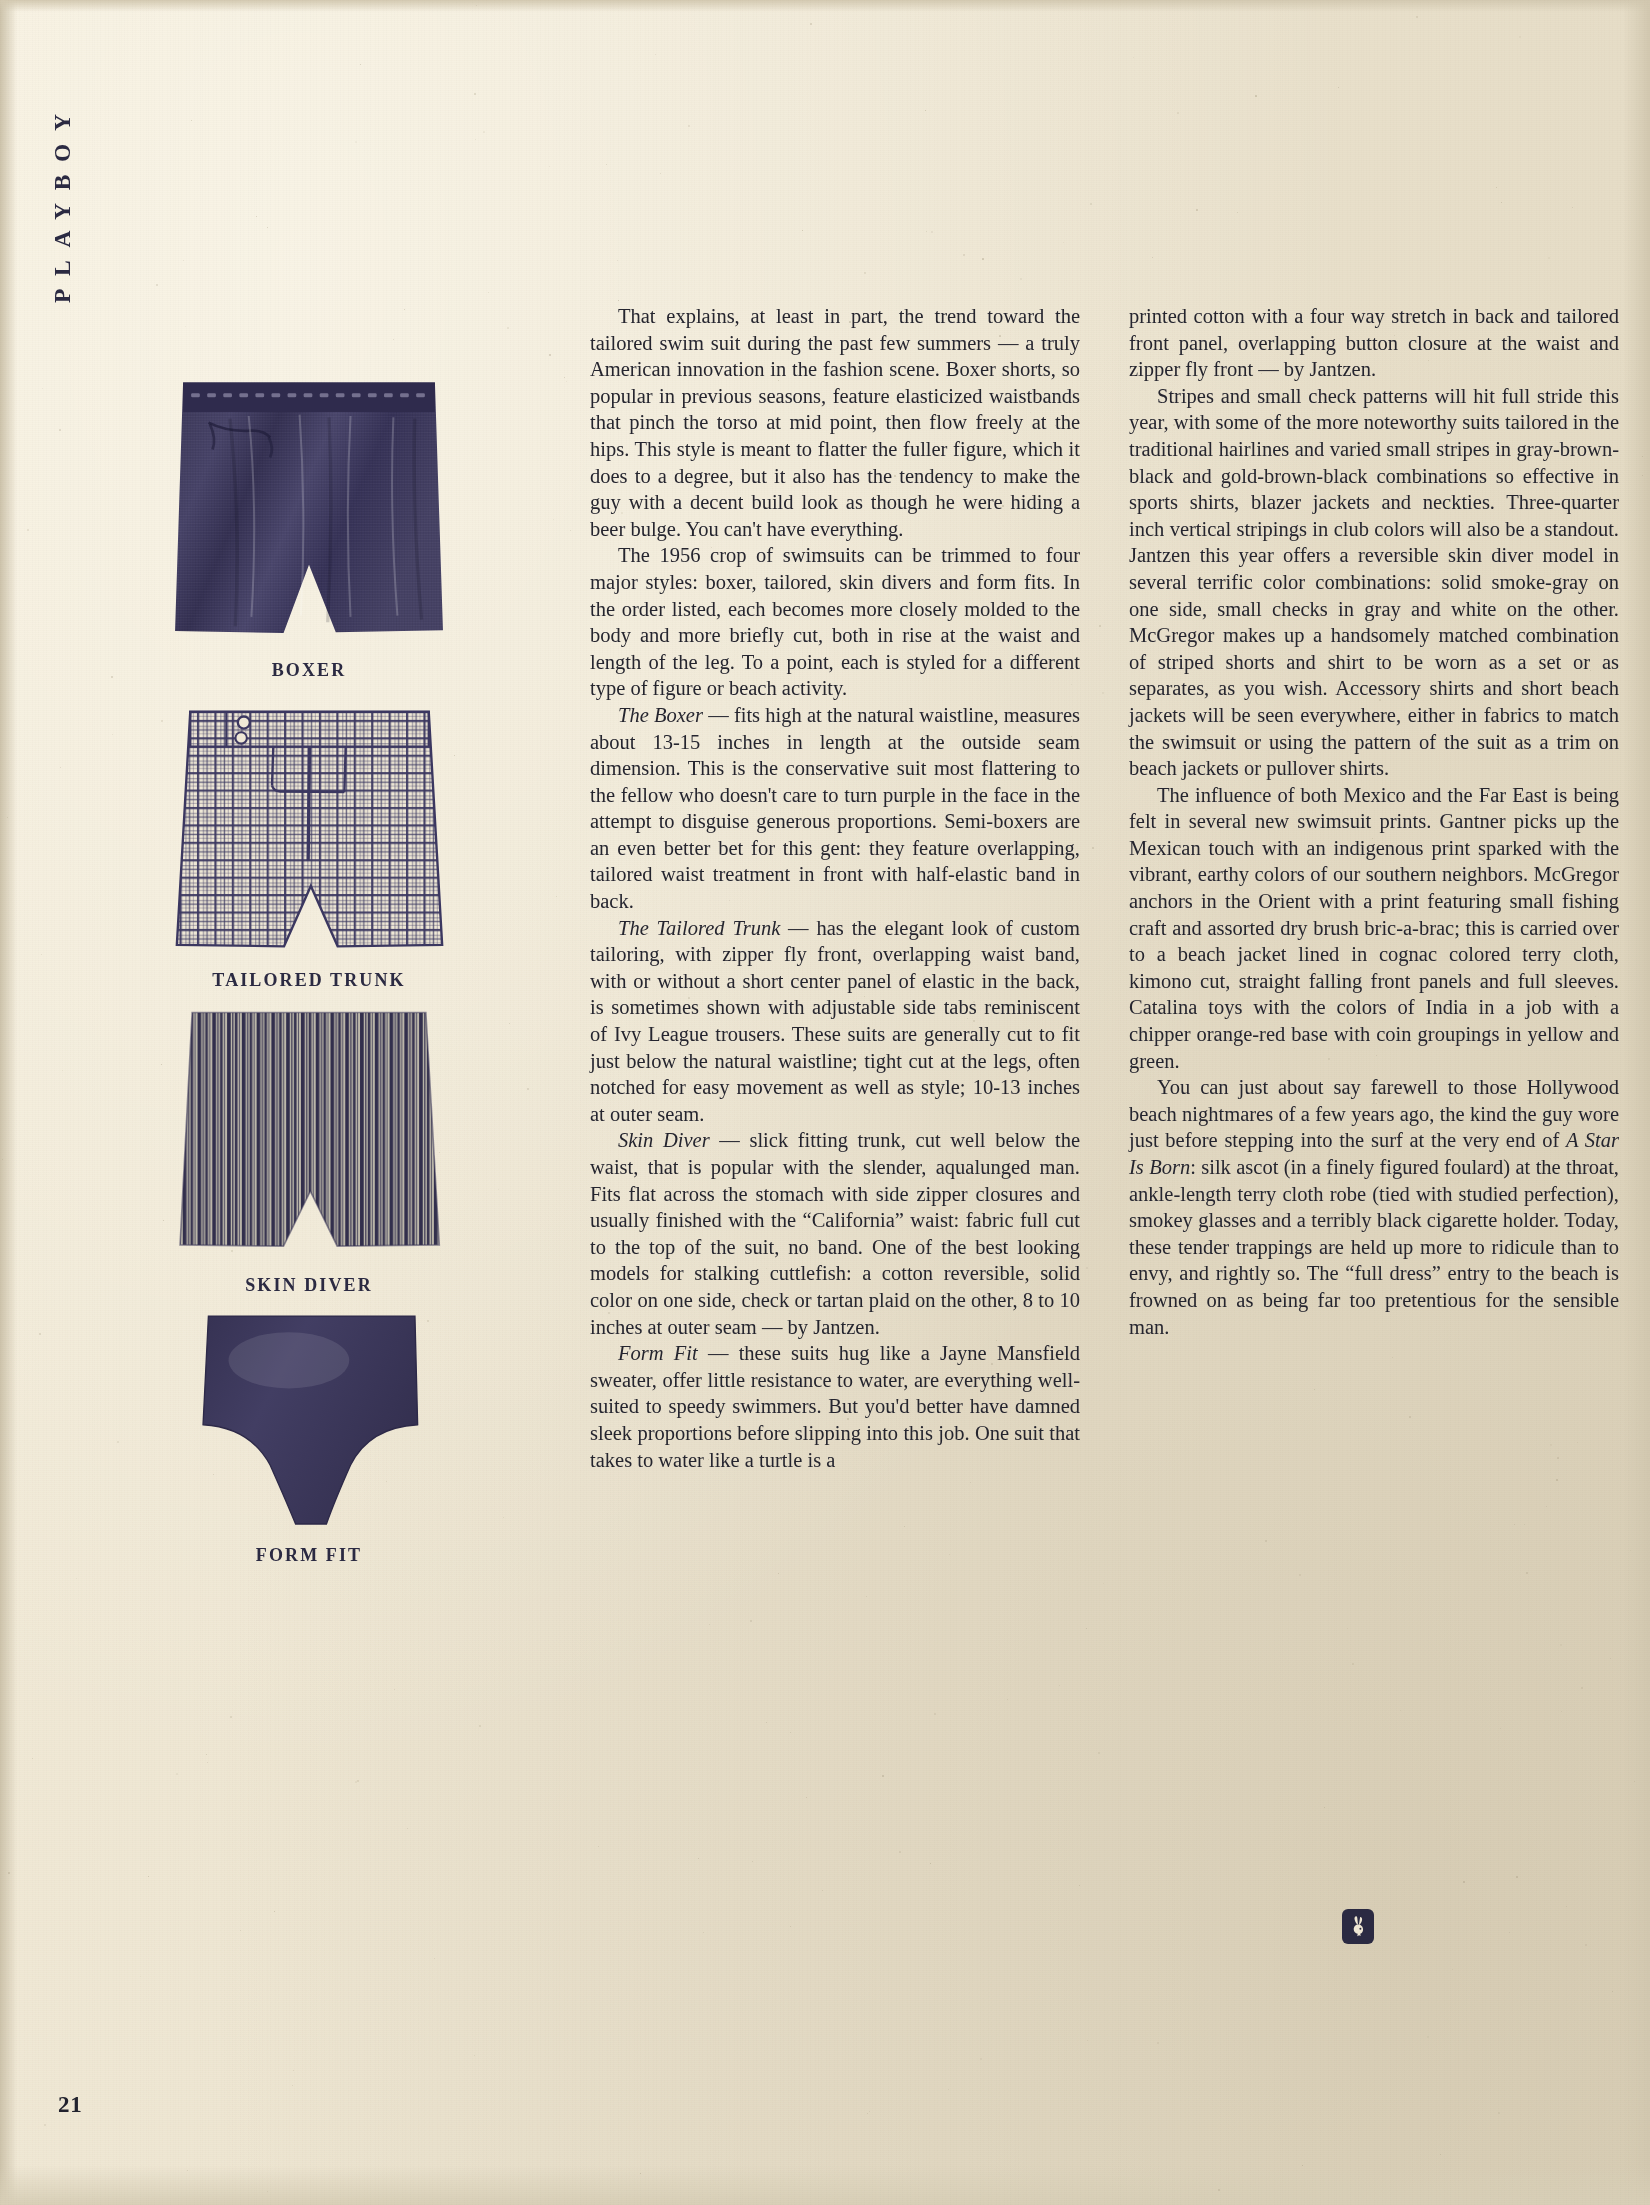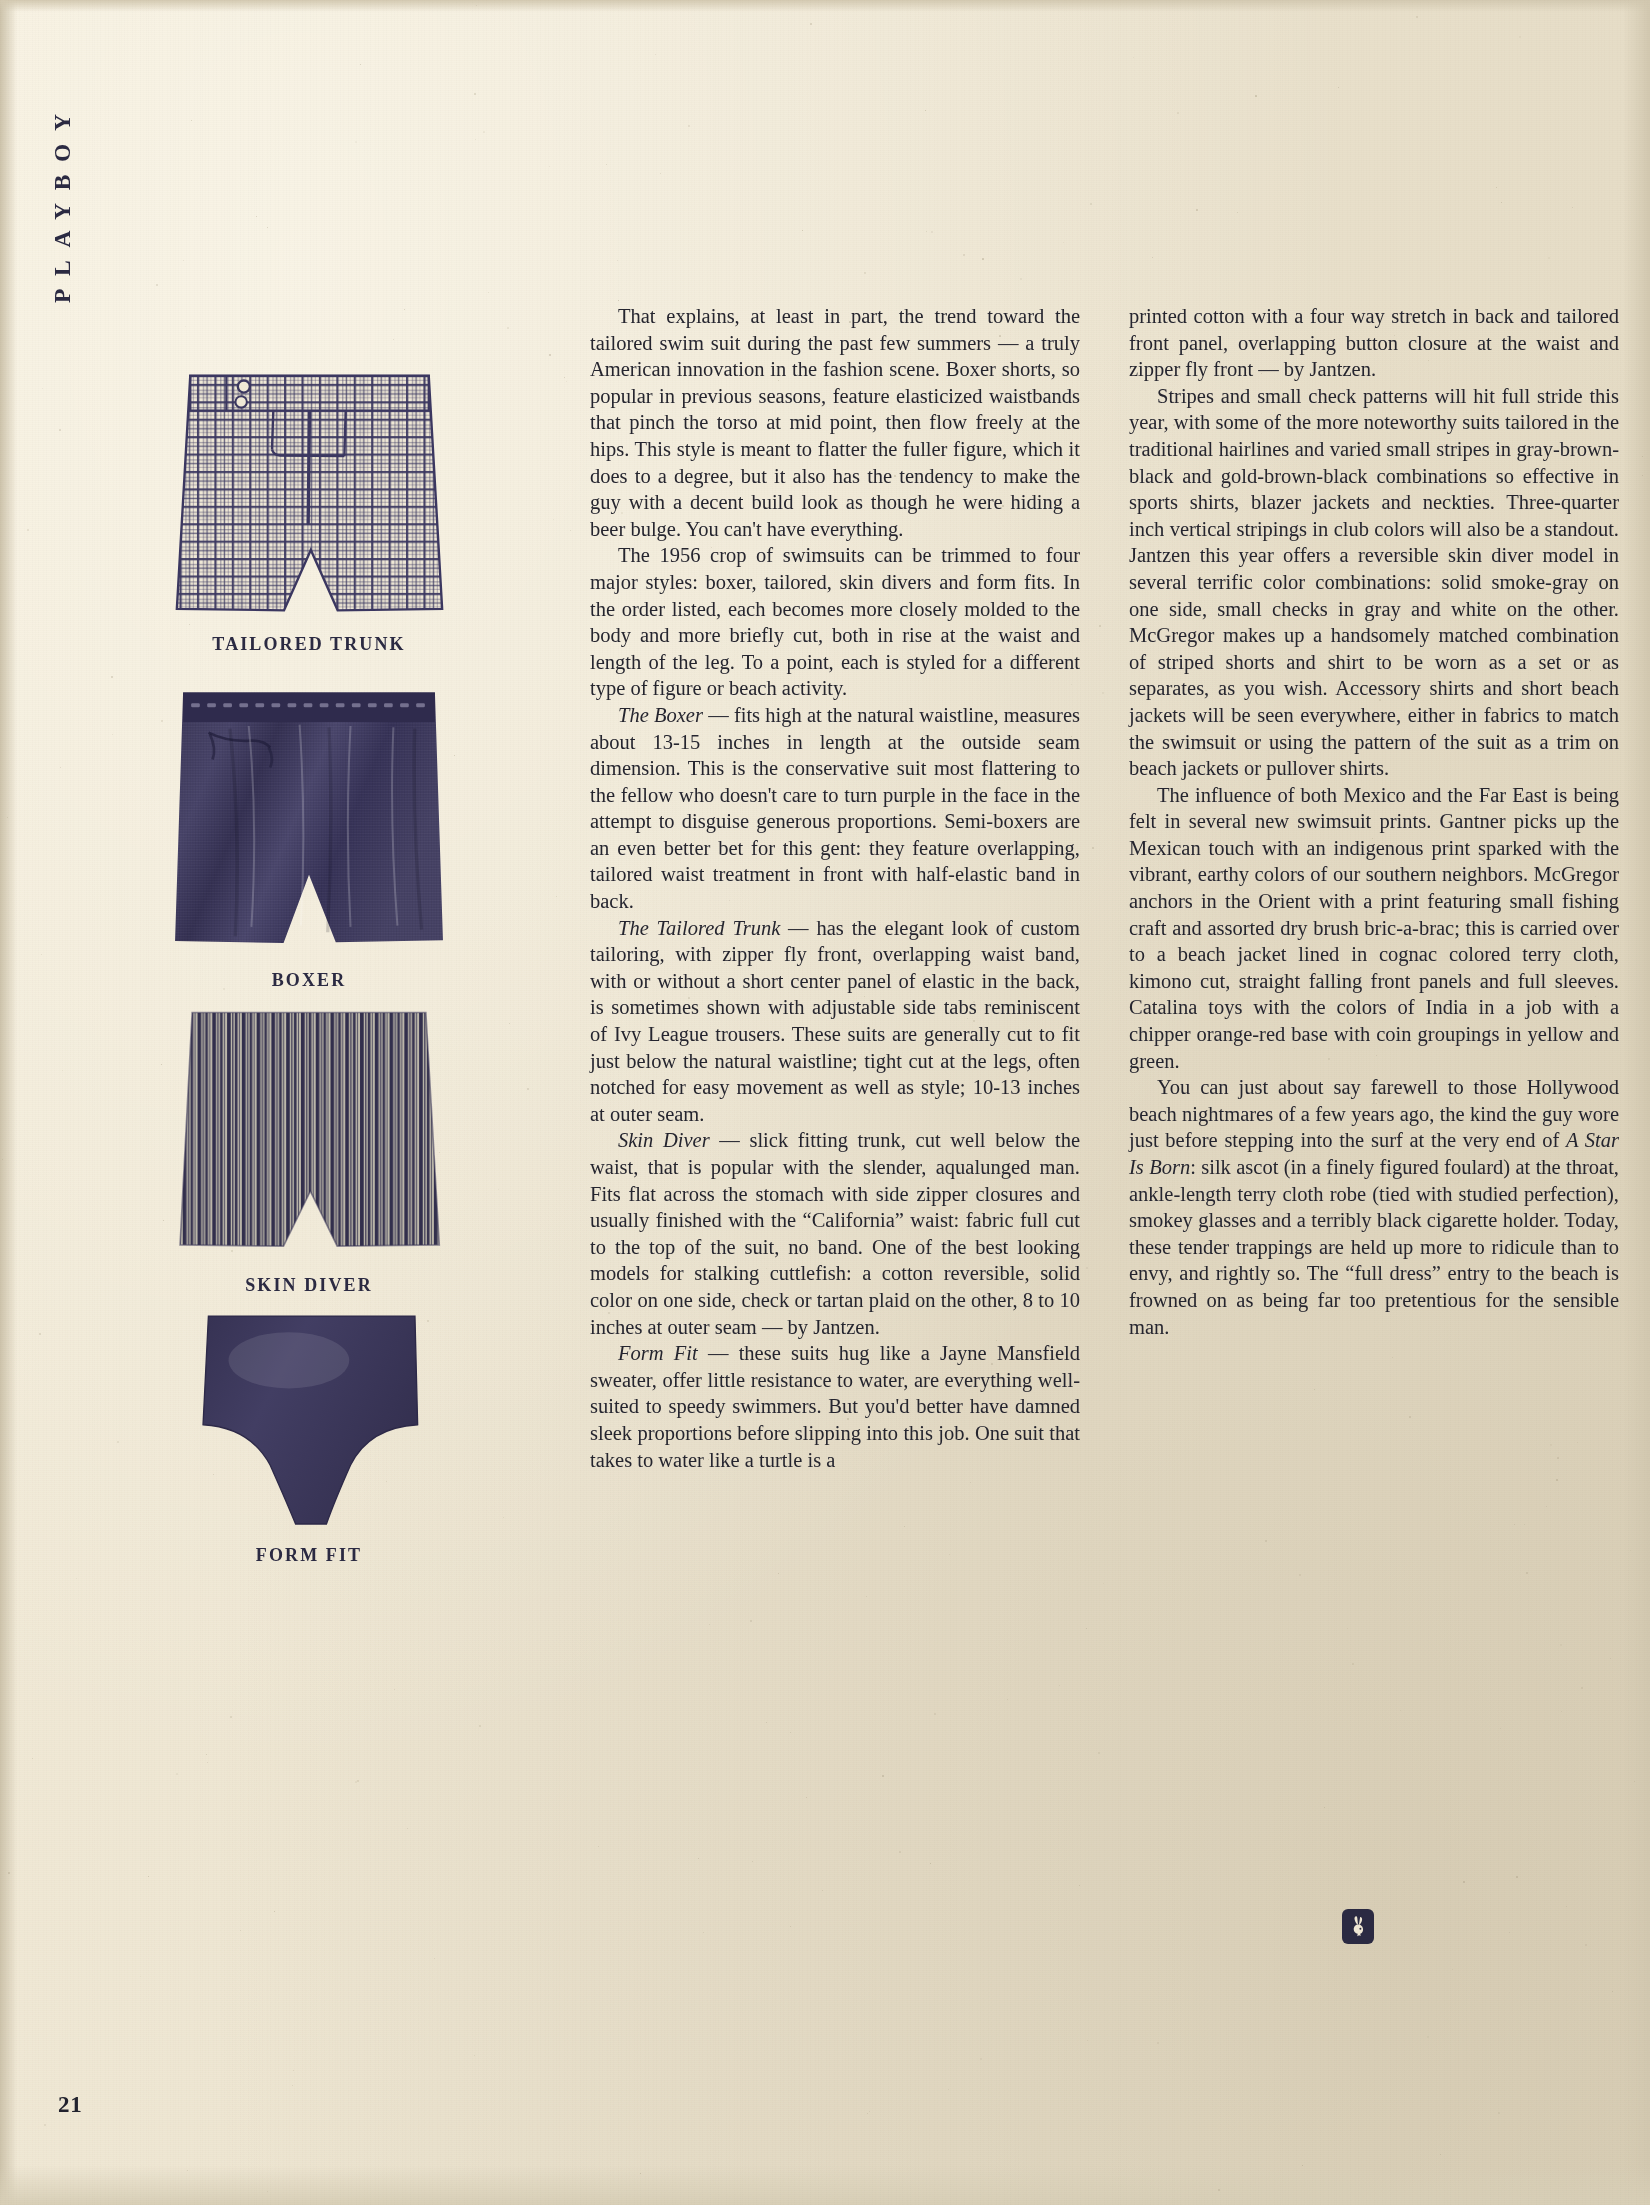--- a/index.html
+++ b/index.html
@@ -348,52 +348,20 @@
     </div>
 
   <div class="masthead">
     <span>PLAYBOY</span>
   </div>
 
   <div class="figs">
 
     <div class="fig">
       <div class="figbox">
-        <svg width="295" height="268" viewBox="0 0 440 400">
-          <defs>
-            <pattern id="plaid" width="26" height="26" patternUnits="userSpaceOnUse">
-              <rect width="26" height="26" fill="#efe8d6"></rect>
-              <rect x="0" y="0" width="26" height="3.4" fill="#3b3760" opacity=".92"></rect>
-              <rect x="0" y="9" width="26" height="1.5" fill="#3b3760" opacity=".55"></rect>
-              <rect x="0" y="14" width="26" height="2.2" fill="#3b3760" opacity=".70"></rect>
-              <rect x="0" y="20" width="26" height="1.2" fill="#3b3760" opacity=".45"></rect>
-              <rect x="0" y="0" width="3.4" height="26" fill="#3b3760" opacity=".92"></rect>
-              <rect x="9" y="0" width="1.5" height="26" fill="#3b3760" opacity=".55"></rect>
-              <rect x="14" y="0" width="2.2" height="26" fill="#3b3760" opacity=".70"></rect>
-              <rect x="20" y="0" width="1.2" height="26" fill="#3b3760" opacity=".45"></rect>
-            </pattern>
-          </defs>
-          <path d="M42 40 L398 40 L418 388 L262 390 L222 300 L182 390 L22 388 Z" fill="url(#plaid)"></path>
-          <path d="M42 40 L398 40 L398 92 L42 92 Z" fill="url(#plaid)"></path>
-          <rect x="42" y="40" width="356" height="52" fill="none" stroke="#3b3760" stroke-width="3.5"></rect>
-          <line x1="96" y1="40" x2="96" y2="92" stroke="#3b3760" stroke-width="3.5"></line>
-          <circle cx="122" cy="56" r="9" fill="#efe8d6" stroke="#3b3760" stroke-width="3.5"></circle>
-          <circle cx="118" cy="79" r="8.5" fill="#efe8d6" stroke="#3b3760" stroke-width="3"></circle>
-          <line x1="220" y1="92" x2="218" y2="262" stroke="#3b3760" stroke-width="5"></line>
-          <line x1="166" y1="92" x2="164" y2="150" stroke="#3b3760" stroke-width="3.5"></line>
-          <path d="M164 150 q2 8 12 9 L272 160" fill="none" stroke="#3b3760" stroke-width="3.5"></path>
-          <line x1="274" y1="92" x2="272" y2="160" stroke="#3b3760" stroke-width="3.5"></line>
-          <path d="M42 40 L398 40 L418 388 L262 390 L222 300 L182 390 L22 388 Z" fill="none" stroke="#3b3760" stroke-width="3.5"></path>
-        </svg>
-      </div>
-      <div class="cap">TAILORED TRUNK</div>
-    </div>
-
-    <div class="fig">
-      <div class="figbox">
         <svg width="282" height="288" viewBox="0 0 420 430">
           <defs>
             <linearGradient id="clothA" x1="0" y1="0" x2="1" y2="0.4">
               <stop offset="0%" stop-color="#3b3758"></stop>
               <stop offset="22%" stop-color="#474368"></stop>
               <stop offset="38%" stop-color="#343052"></stop>
               <stop offset="56%" stop-color="#4a466c"></stop>
               <stop offset="74%" stop-color="#363257"></stop>
               <stop offset="100%" stop-color="#454164"></stop>
             </linearGradient>
@@ -437,20 +405,52 @@
               <path d="M240 102 q6 150 -2 306"></path>
             <path d="M368 104 q-4 140 10 300"></path>
           </g>
         </svg>
       </div>
       <div class="cap f1">BOXER</div>
     </div>
 
     <div class="fig">
       <div class="figbox">
+        <svg width="295" height="268" viewBox="0 0 440 400">
+          <defs>
+            <pattern id="plaid" width="26" height="26" patternUnits="userSpaceOnUse">
+              <rect width="26" height="26" fill="#efe8d6"></rect>
+              <rect x="0" y="0" width="26" height="3.4" fill="#3b3760" opacity=".92"></rect>
+              <rect x="0" y="9" width="26" height="1.5" fill="#3b3760" opacity=".55"></rect>
+              <rect x="0" y="14" width="26" height="2.2" fill="#3b3760" opacity=".70"></rect>
+              <rect x="0" y="20" width="26" height="1.2" fill="#3b3760" opacity=".45"></rect>
+              <rect x="0" y="0" width="3.4" height="26" fill="#3b3760" opacity=".92"></rect>
+              <rect x="9" y="0" width="1.5" height="26" fill="#3b3760" opacity=".55"></rect>
+              <rect x="14" y="0" width="2.2" height="26" fill="#3b3760" opacity=".70"></rect>
+              <rect x="20" y="0" width="1.2" height="26" fill="#3b3760" opacity=".45"></rect>
+            </pattern>
+          </defs>
+          <path d="M42 40 L398 40 L418 388 L262 390 L222 300 L182 390 L22 388 Z" fill="url(#plaid)"></path>
+          <path d="M42 40 L398 40 L398 92 L42 92 Z" fill="url(#plaid)"></path>
+          <rect x="42" y="40" width="356" height="52" fill="none" stroke="#3b3760" stroke-width="3.5"></rect>
+          <line x1="96" y1="40" x2="96" y2="92" stroke="#3b3760" stroke-width="3.5"></line>
+          <circle cx="122" cy="56" r="9" fill="#efe8d6" stroke="#3b3760" stroke-width="3.5"></circle>
+          <circle cx="118" cy="79" r="8.5" fill="#efe8d6" stroke="#3b3760" stroke-width="3"></circle>
+          <line x1="220" y1="92" x2="218" y2="262" stroke="#3b3760" stroke-width="5"></line>
+          <line x1="166" y1="92" x2="164" y2="150" stroke="#3b3760" stroke-width="3.5"></line>
+          <path d="M164 150 q2 8 12 9 L272 160" fill="none" stroke="#3b3760" stroke-width="3.5"></path>
+          <line x1="274" y1="92" x2="272" y2="160" stroke="#3b3760" stroke-width="3.5"></line>
+          <path d="M42 40 L398 40 L418 388 L262 390 L222 300 L182 390 L22 388 Z" fill="none" stroke="#3b3760" stroke-width="3.5"></path>
+        </svg>
+      </div>
+      <div class="cap">TAILORED TRUNK</div>
+    </div>
+
+    <div class="fig">
+      <div class="figbox">
         <svg width="282" height="262" viewBox="0 0 420 390">
           <defs>
             <pattern id="vstripe" width="22" height="10" patternUnits="userSpaceOnUse">
               <rect width="22" height="10" fill="#d8d3c4"></rect>
               <rect x="0" width="5.5" height="10" fill="#3a3658"></rect>
               <rect x="7.5" width="2" height="10" fill="#3a3658" opacity=".85"></rect>
               <rect x="11.5" width="4" height="10" fill="#3a3658" opacity=".95"></rect>
               <rect x="17.5" width="1.6" height="10" fill="#3a3658" opacity=".70"></rect>
             </pattern>
             <clipPath id="sdclip">

